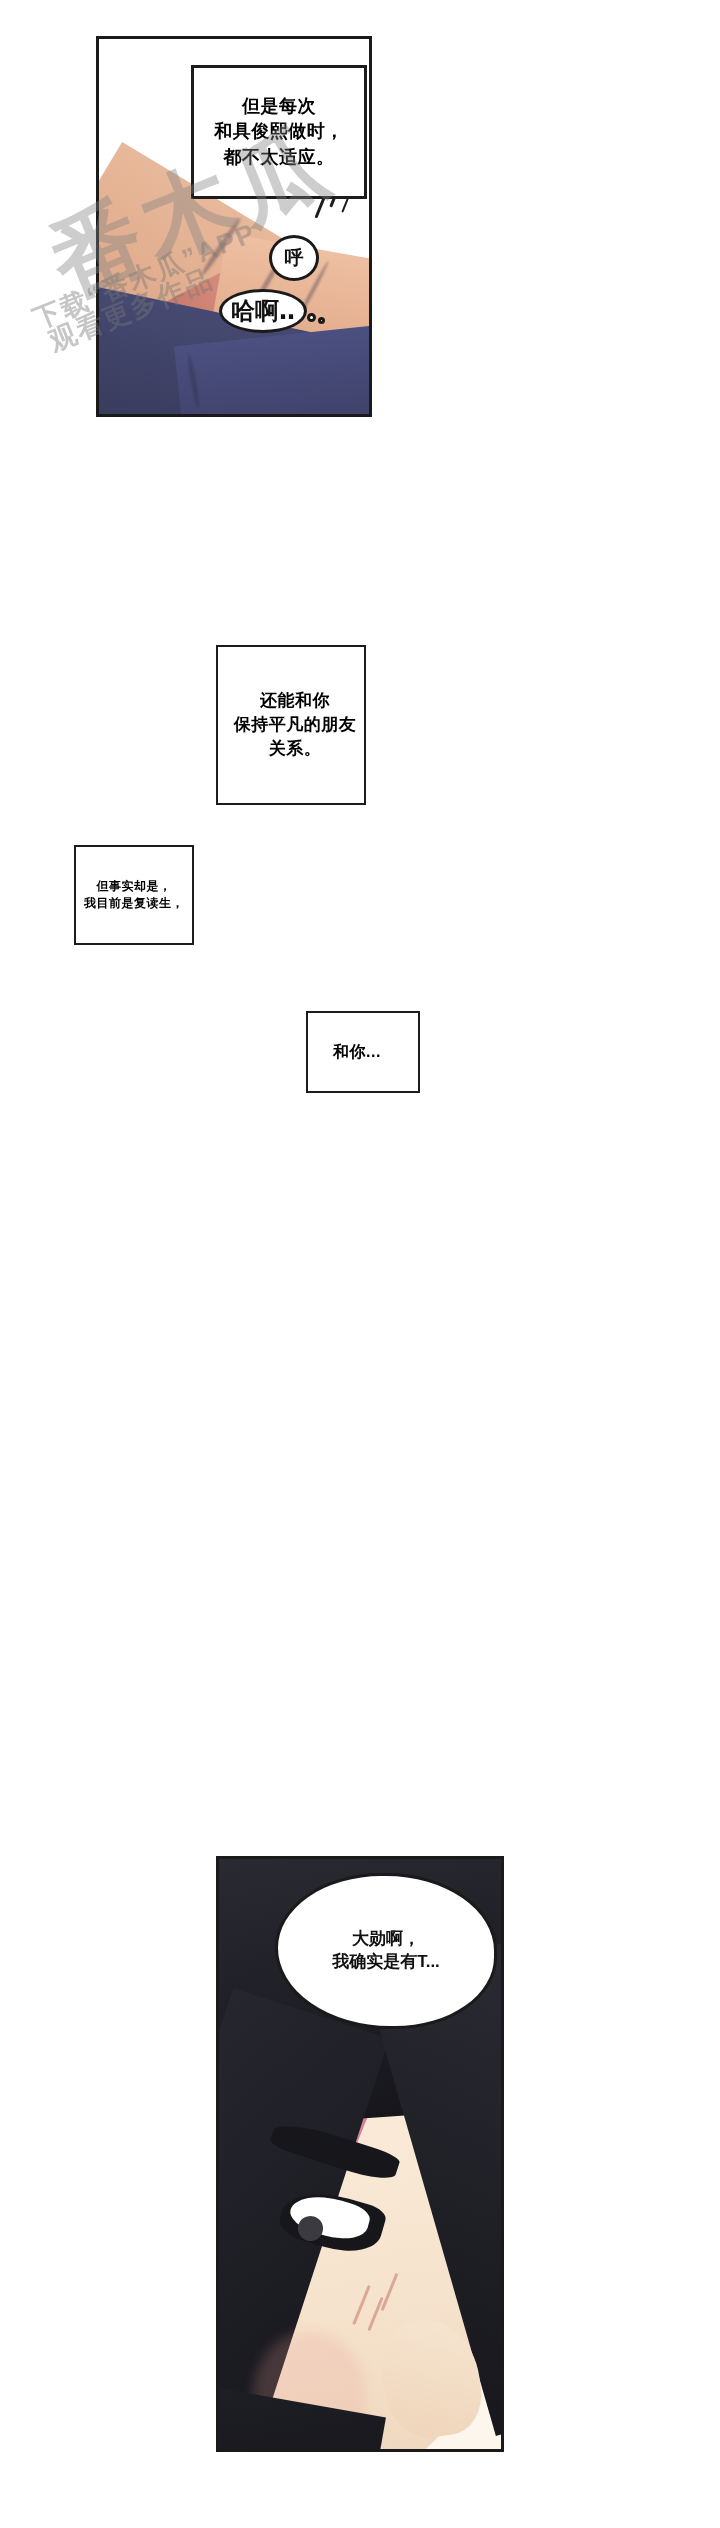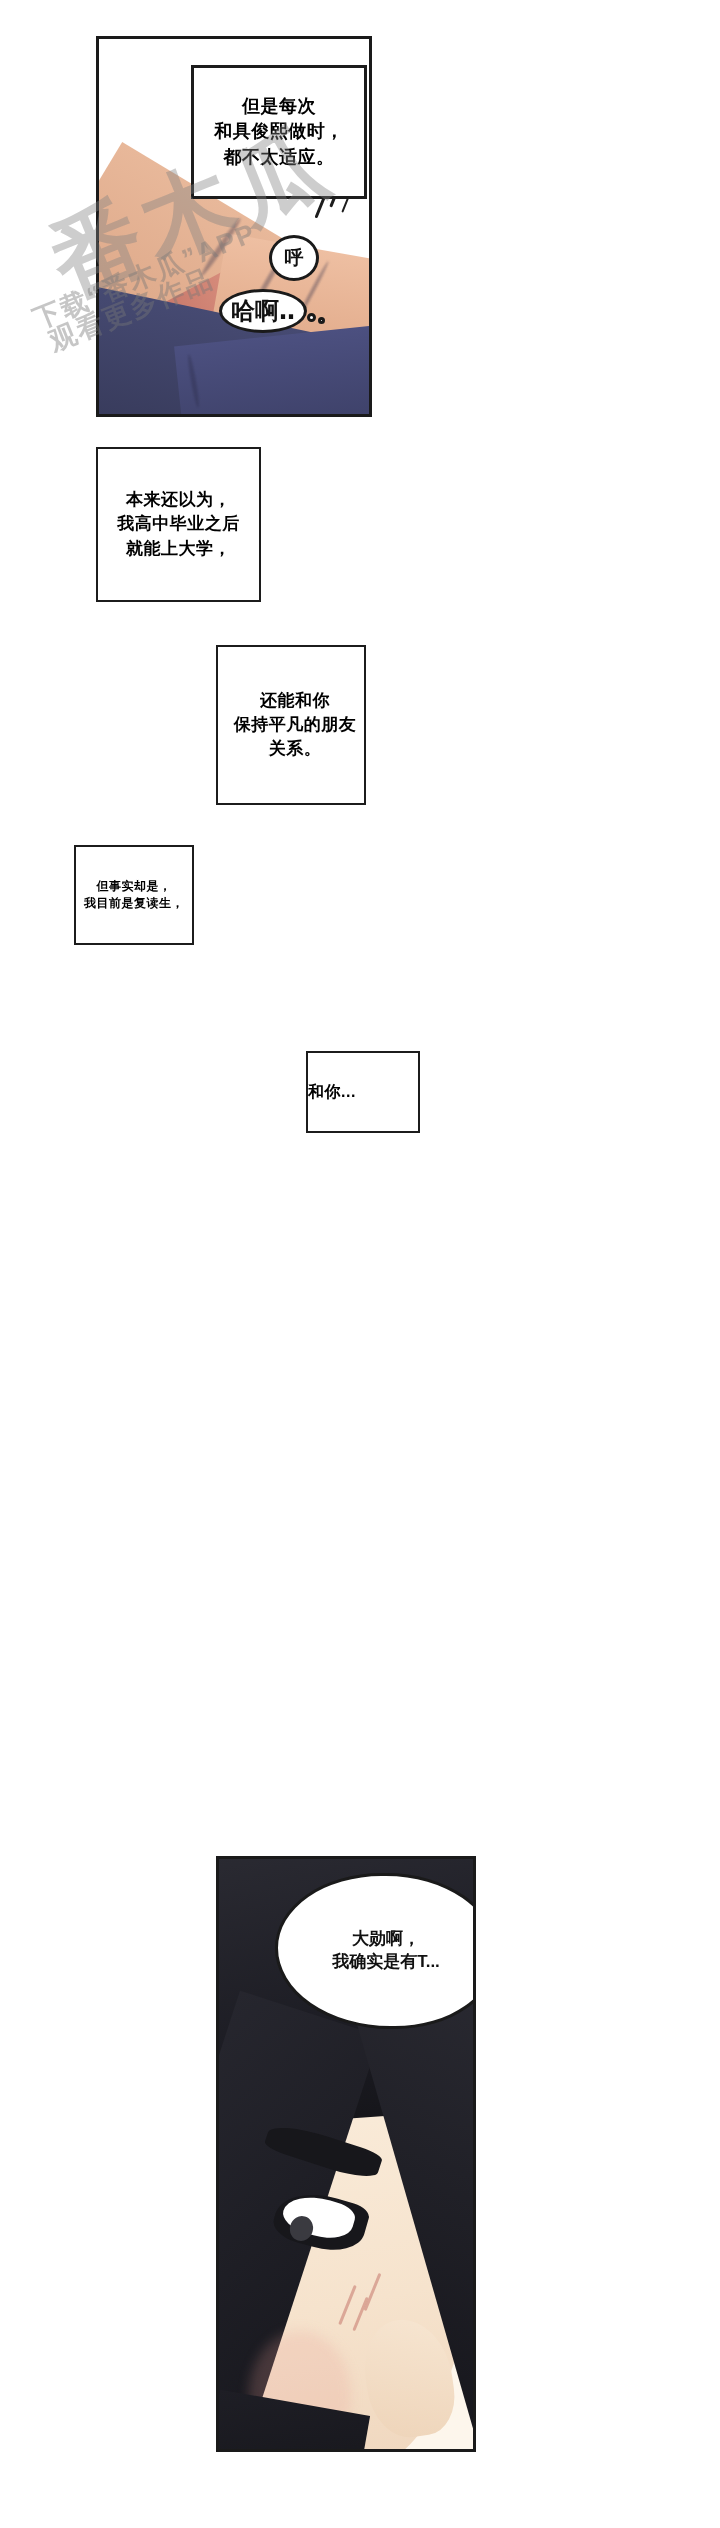--- a/index.html
+++ b/index.html
@@ -116,21 +116,21 @@
     border-radius: 50%;
     filter: blur(1px);
   }
   .speedline {
     position: absolute;
     background: #1d1d1d;
     border-radius: 2px;
   }
 
   
-  #panel6 { left: 216px; top: 1856px; width: 260px; height: 596px; }
+  #panel6 { left: 216px; top: 1856px; width: 288px; height: 596px; }
   #p6-bg { left:0; top:0; width:100%; height:100%; background:#fdf6ec; }
   #p6-hair-top {
     left: -8%; top: -4%; width: 120%; height: 48%;
     background: linear-gradient(170deg,#2b2b33 0%,#1b1b22 70%,#141418 100%);
     border-radius: 0 0 40% 45%;
     transform: rotate(-4deg);
   }
   #p6-hair-left {
     left: -24%; top: 24%; width: 58%; height: 86%;
     background: linear-gradient(120deg,#26262e 0%,#17171d 100%);
@@ -274,38 +274,33 @@
     </div>
     <div class="bubble-dot" style="left:208px; top:274px; width:9px; height:9px;"></div>
     <div class="bubble-dot" style="left:219px; top:278px; width:7px; height:7px;"></div>
 
   </div>
 
   <div class="wm" id="wm-big">番木瓜</div>
   <div class="wm" id="wm-line1">下载“番木瓜”APP</div>
   <div class="wm" id="wm-line2">观看更多作品</div>
 
-  <div class="caption-box" style="left:96px; top:447px; width:165px; height:155px;">
-    <div class="caption-text" style="font-size:17px;">本来还以为，
-我高中毕业之后
-就能上大学，</div>
-  </div>
 
   <div class="caption-box" style="left:216px; top:645px; width:150px; height:160px;padding-left:8px;">
     <div class="caption-text" style="font-size:17px;">还能和你
 保持平凡的朋友
 关系。</div>
   </div>
 
   <div class="caption-box" style="left:74px; top:845px; width:120px; height:100px;">
     <div class="caption-text" style="font-size:12px;">但事实却是，
 我目前是复读生，</div>
   </div>
 
-  <div class="caption-box" style="left:306px; top:1011px; width:114px; height:82px; justify-content:flex-start; padding-right:12px;margin-top:40px;">
+  <div class="caption-box" style="left:306px; top:1011px; width:114px; height:82px; justify-content:center; padding-right:12px;">
     <div class="caption-text" style="font-size:16px; text-align:right;">和你...</div>
   </div>
 
   <div class="panel" id="panel6">
     <div class="art">
       <div class="sh" id="p6-bg"></div>
       <div class="sh" id="p6-face"></div>
       <div class="sh" id="p6-pink1"></div>
       <div class="sh" id="p6-pink2"></div>
       <div class="sh" id="p6-hair-top"></div>

